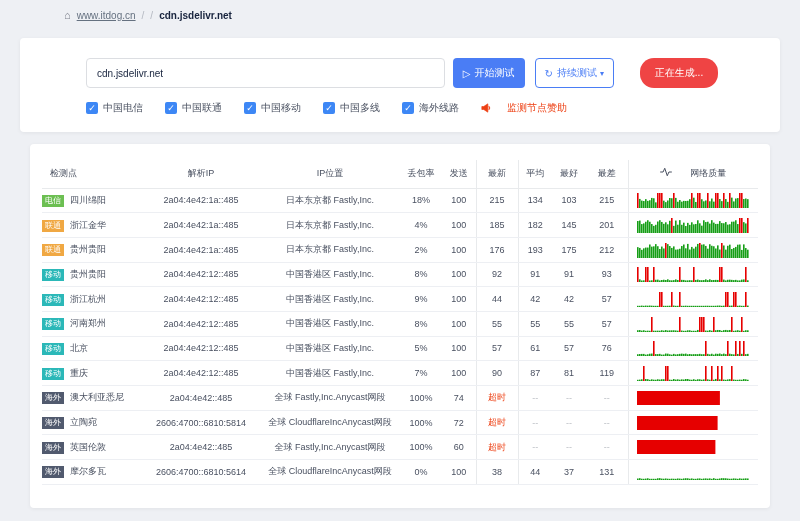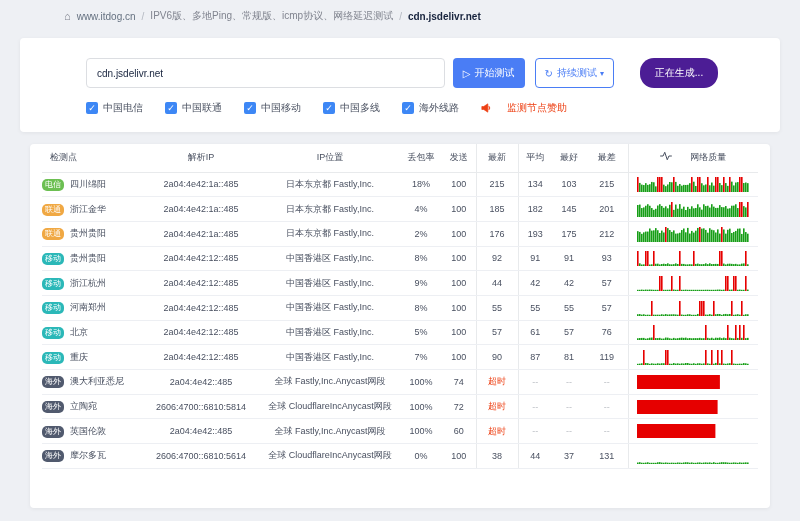--- a/index.html
+++ b/index.html
@@ -12,21 +12,21 @@
     position:relative;
   }
   
   .breadcrumb {
     position:absolute; top:9px; left:64px;
     font-size:10px; color:#80848f;
     display:flex; align-items:center; gap:6px;
     white-space:nowrap;
   }
   .breadcrumb .home-ic { font-size:11px; color:#80848f; }
-  .breadcrumb .site { color:#657180; }
+  .breadcrumb .site { color:#657180;text-decoration:underline; }
   .breadcrumb .sep { color:#b5b9c2; }
   .breadcrumb .cur { color:#17233d; font-weight:bold; }
 
   .card {
     position:absolute; background:#fff; border-radius:4px;
     box-shadow:0 1px 4px rgba(0,0,0,0.06);
   }
   #card-controls { left:20px; top:38px; width:760px; height:94px; }
   .controls-inner { padding:20px 62px 0 66px; }
   .ctl-row1 { display:flex; align-items:center; }
@@ -39,66 +39,65 @@
   .btn {
     height:30px; border-radius:4px; font-size:10px;
     display:inline-flex; align-items:center; justify-content:center;
     padding:0 10px; cursor:pointer; border:1px solid transparent;
     white-space:nowrap;
   }
   .btn .ic { margin-right:4px; font-size:10px; }
   .btn-primary { background:#4a7df5; color:#fff; margin-left:8px; min-width:70px; }
   .btn-outline { background:#fff; color:#4a7df5; border-color:#4a7df5; margin-left:10px; min-width:66px; }
   .btn-outline .caret { margin-left:3px; font-size:8px; }
-  .btn-warning { background:#4c1d95; color:#fff; margin-left:26px; min-width:78px;border-radius:14px; }
+  .btn-warning { background:#ef4444; color:#fff; margin-left:26px; min-width:78px;border-radius:14px; }
   .ctl-row2 { display:flex; align-items:center; margin-top:13px; font-size:10px; color:#495060; }
   .cb { display:flex; align-items:center; margin-right:22px; cursor:pointer; }
   .cb .box {
     width:12px; height:12px; border-radius:2px; background:#3d87f5;
     color:#fff; font-size:9px; line-height:12px; text-align:center;
     margin-right:5px; flex:none;
   }
   .sponsor { color:#ed4014; display:flex; align-items:center; gap:16px; cursor:pointer; }
 
   
   #card-table { left:30px; top:144px; width:740px; height:364px; }
   table.results {
     border-collapse:collapse; table-layout:fixed;
-    margin:0 12px; width:716px; font-size:9px; color:#495060;
+    margin:16px 12px; width:716px; font-size:9px; color:#495060;
   }
   .results th {
     height:28px; font-weight:normal; font-size:9px; color:#495060;
     border-bottom:1px solid #e8eaec; text-align:center; white-space:nowrap;
   }
   .results th.left { text-align:left; padding-left:8px; }
   .results td {
     height:24.7px; border-bottom:1px solid #edeff3;
     text-align:center; white-space:nowrap; overflow:hidden;
   }
   .results td.c-node { text-align:left; }
   .col-latest { border-left:1px solid #e8eaec; border-right:1px solid #e8eaec; }
   .col-quality { border-left:1px solid #e8eaec; }
   .badge {
     display:inline-block; min-width:22px; padding:2px 0;
-    border-radius:5px; color:#fff; font-size:8px; line-height:1;
+    border-radius:0; color:#fff; font-size:8px; line-height:1;
     text-align:center; margin-right:6px;
   }
   .t-red { color:#ed4014; }
   .dim { color:#bbbec4; }
   .qwrap { display:flex; justify-content:center; align-items:center; }
   .hdr-q { display:inline-flex; align-items:flex-start; gap:18px; }
 </style>
 </head>
 <body>
 
 <div class="breadcrumb">
   <span class="home-ic">⌂</span>
   <span class="site">www.itdog.cn</span>
   <span class="sep">/</span>
-  <span>IPV6版、多地Ping、常规版、icmp协议、网络延迟测试</span>
   <span class="sep">/</span>
   <span class="cur">cdn.jsdelivr.net</span>
 </div>
 
 <div class="card" id="card-controls">
   <div class="controls-inner">
     <div class="ctl-row1">
       <input class="target" type="text" value="cdn.jsdelivr.net" style="">
       <button class="btn btn-primary">
         <span class="ic">▷</span>

